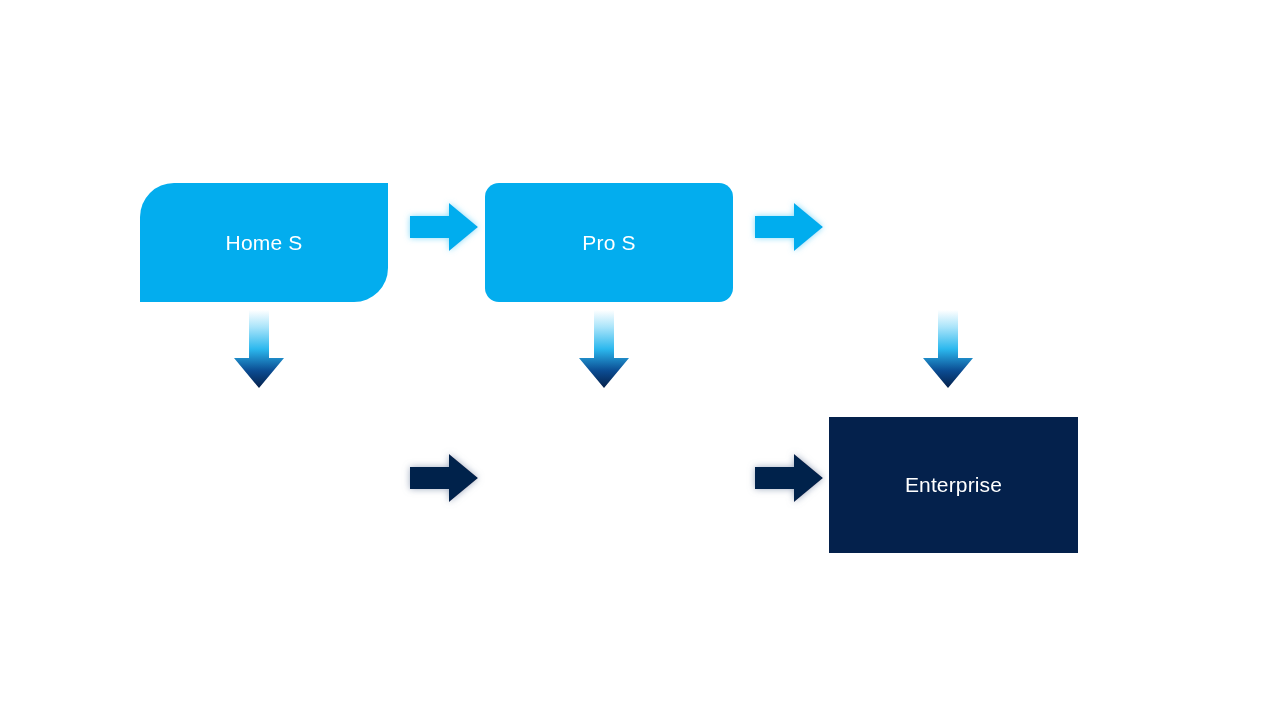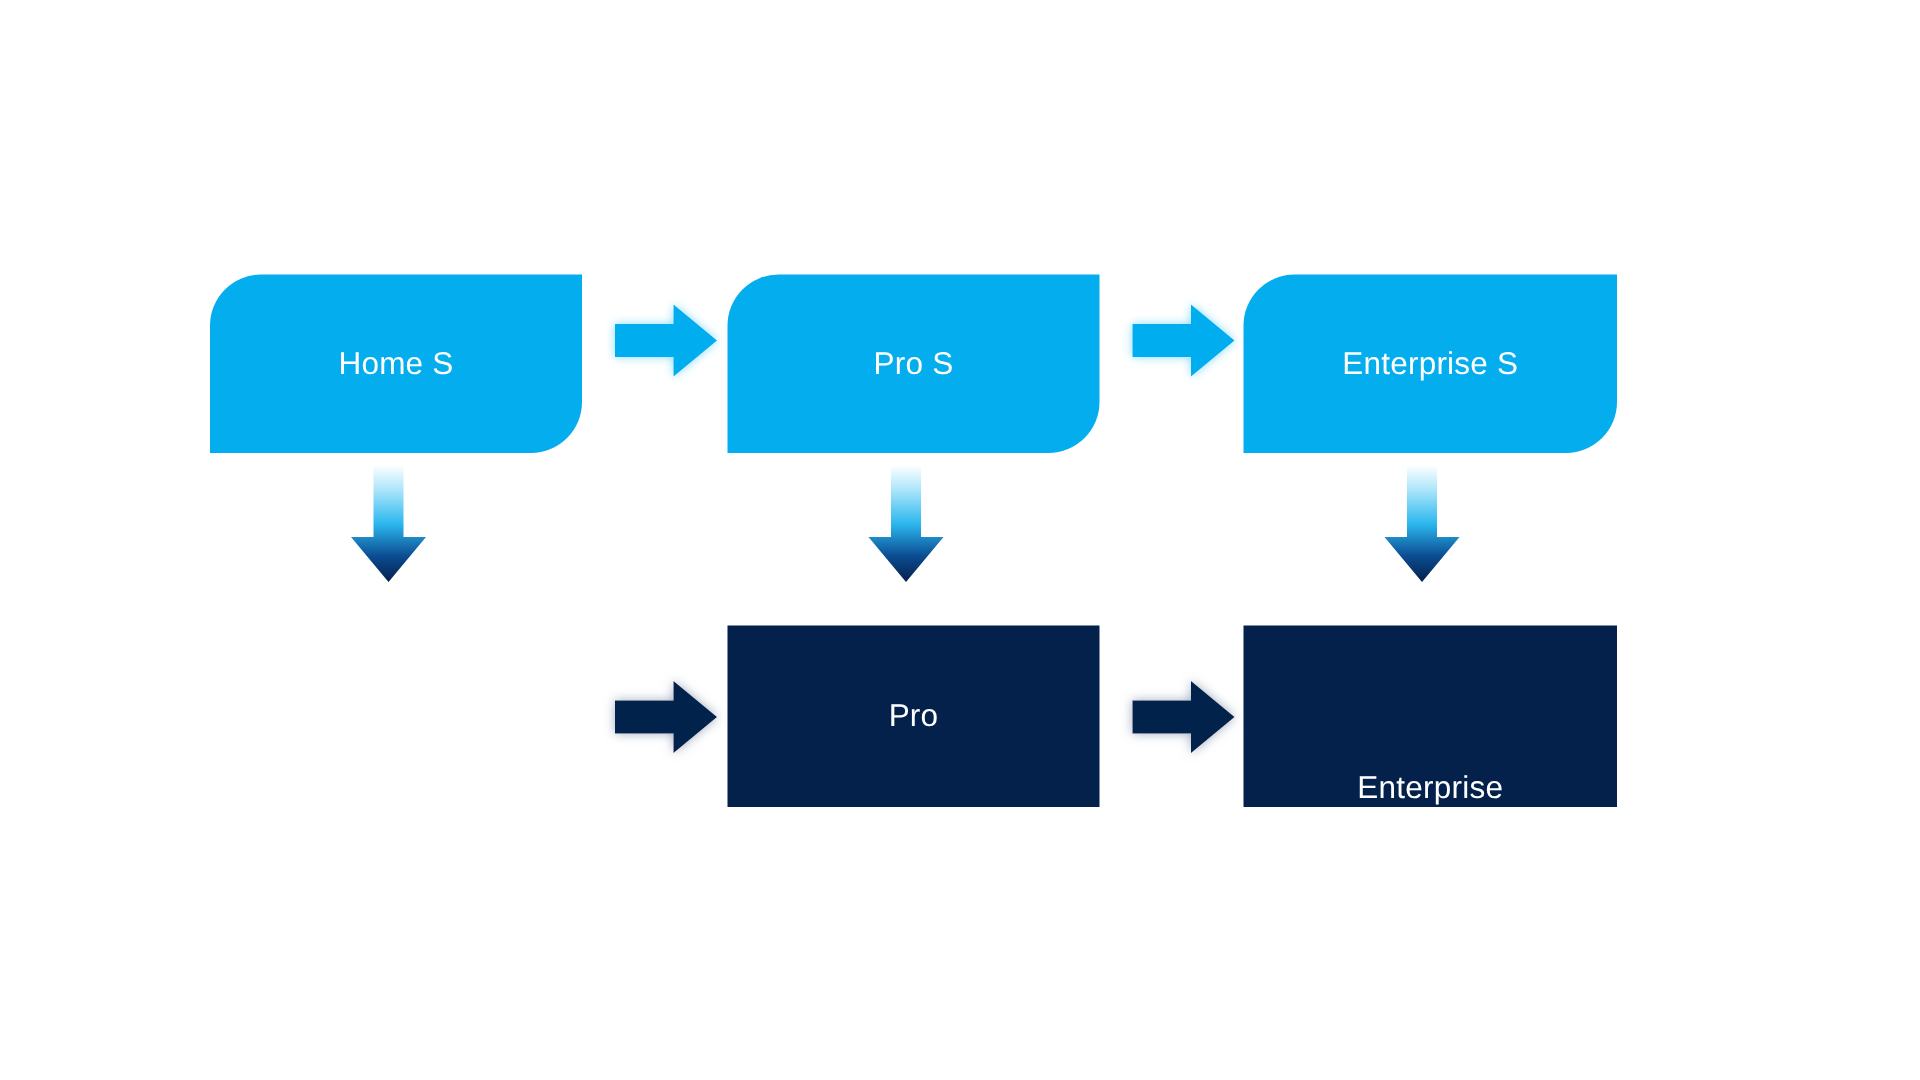--- a/index.html
+++ b/index.html
@@ -75,34 +75,28 @@
 </style>
 </head>
 <body>
 
 <div id="canvas">
 
   <div class="node node-top" style="left:140px; top:167px; width:248px; height:119px;">
     <span class="node-label">Home S</span>
   </div>
 
-  <div class="node node-top" style="left:485px; top:167px; width:248px; height:119px;">
+  <div class="node node-top" style="left:485px; top:167px; width:248px; height:119px;border-radius:14px;">
     <span class="node-label">Pro S</span>
   </div>
 
-  <div class="node node-top" style="left:829px; top:167px; width:249px; height:119px;">
-    <span class="node-label">Enterprise S</span>
-  </div>
 
 
-  <div class="node node-bottom" style="left:485px; top:417px; width:248px; height:121px;">
-    <span class="node-label">Pro</span>
-  </div>
 
-  <div class="node node-bottom" style="left:829px; top:417px; width:249px; height:121px;align-items:flex-end;">
+  <div class="node node-bottom" style="left:829px; top:417px; width:249px; height:136px;">
     <span class="node-label">Enterprise</span>
   </div>
 
   <div class="arrow-h" style="left:408px; top:200px; width:72px; height:54px;">
     <svg width="72" height="54" viewBox="0 0 72 54" aria-hidden="true">
       <defs>
         <filter id="glowCyanA" x="-40%" y="-40%" width="180%" height="180%">
           <feDropShadow dx="0" dy="0" stdDeviation="3.2" flood-color="#7FD9F8" flood-opacity="0.95"></feDropShadow>
         </filter>
       </defs>

